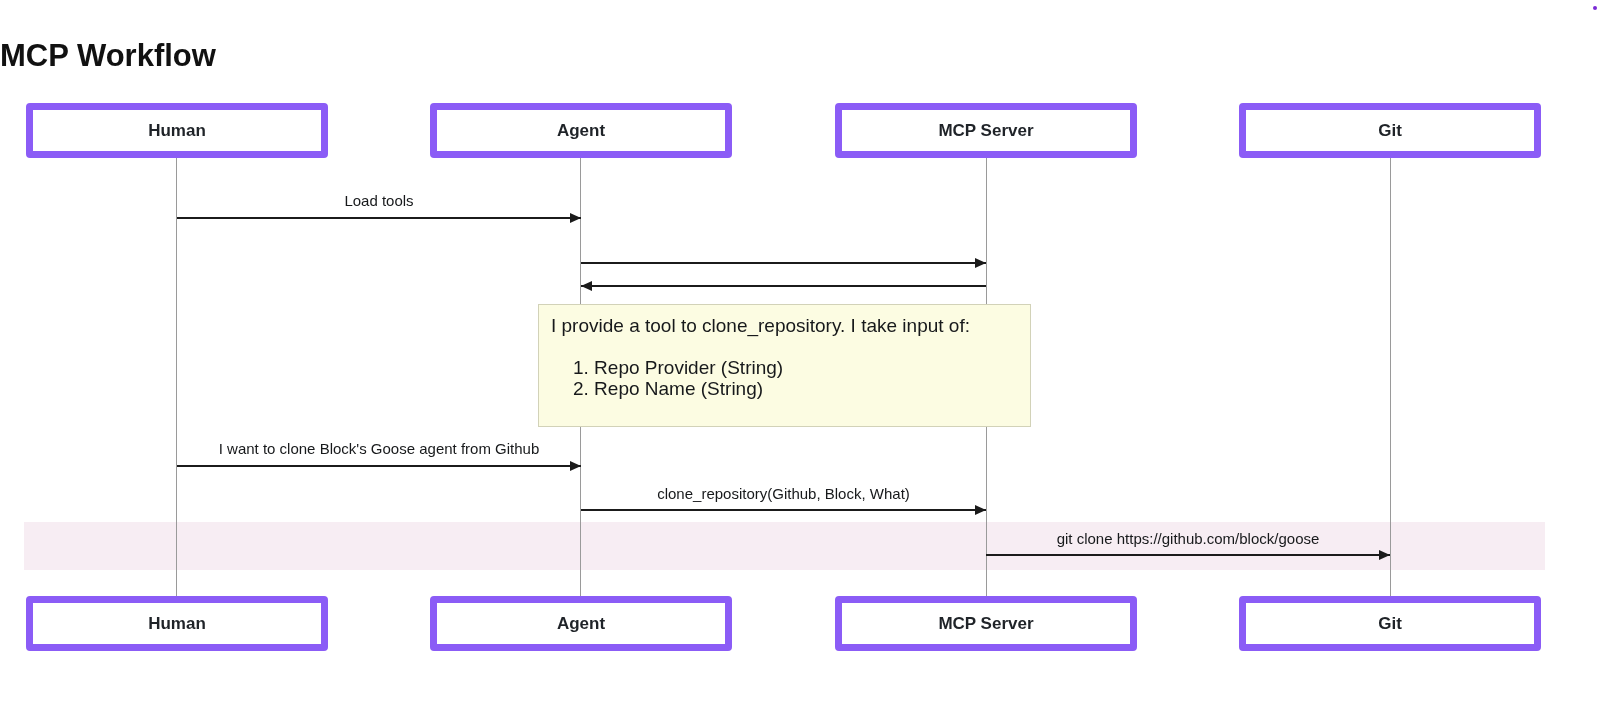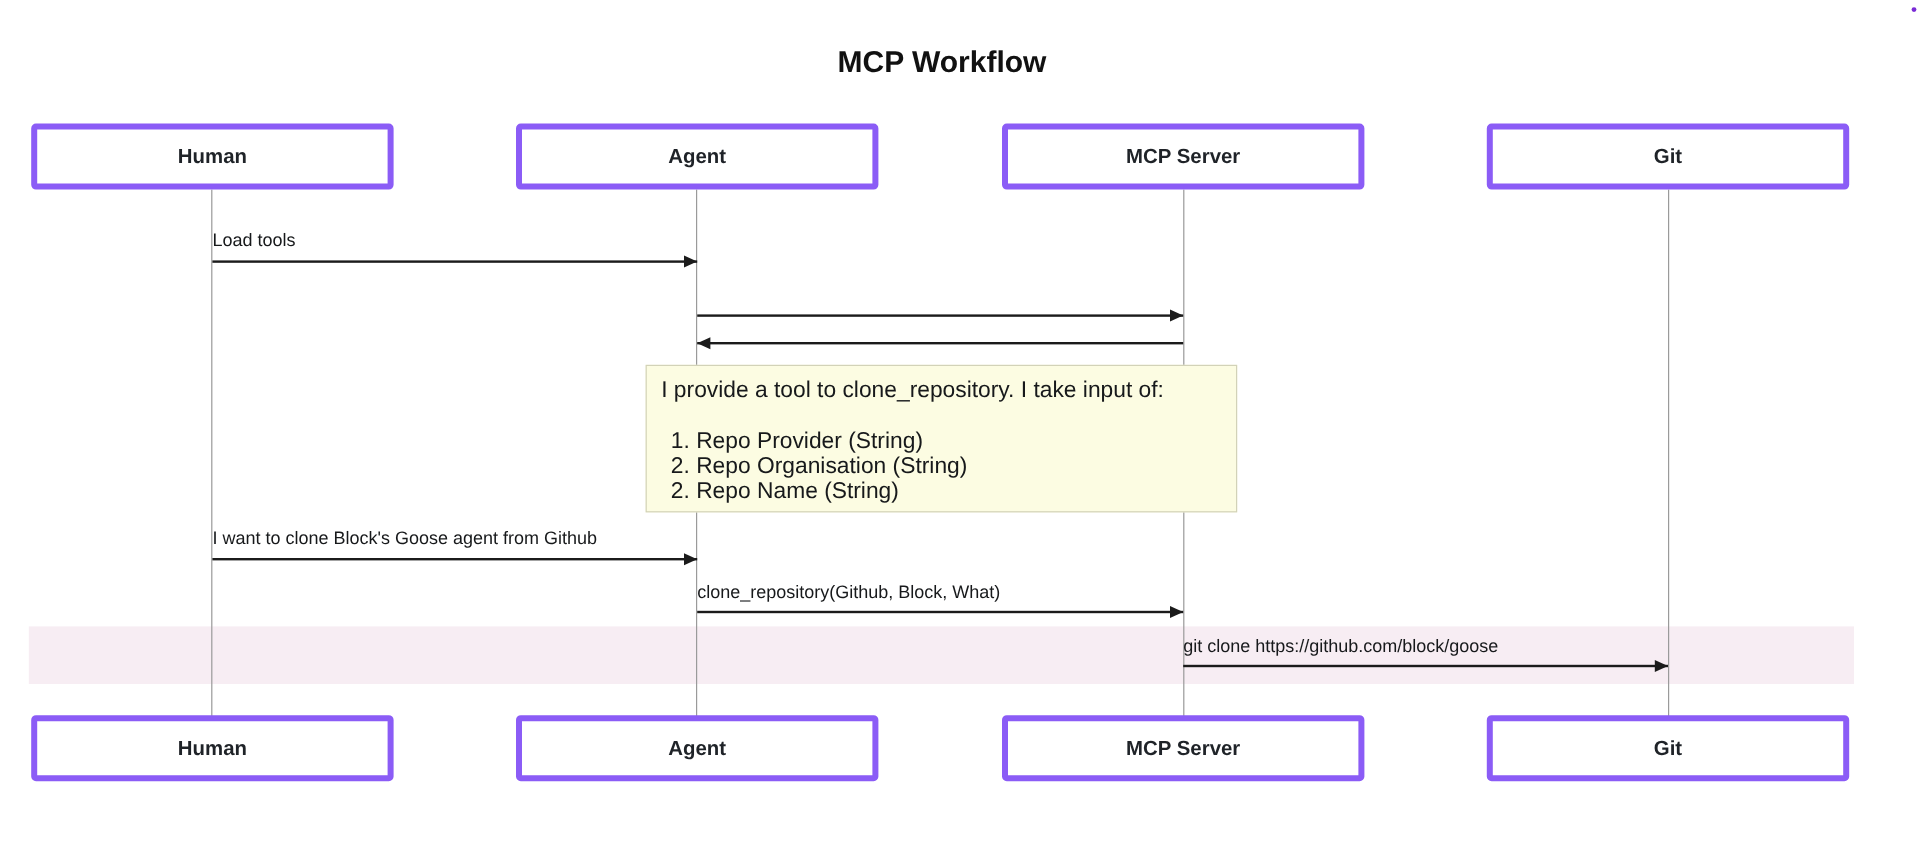--- a/index.html
+++ b/index.html
@@ -9,22 +9,22 @@
     font-family: "Liberation Sans", sans-serif;
     color: #1f2328;
     overflow: hidden;
     position: relative;
   }
   .diagram { position: absolute; inset: 0; }
 
   .title {
     position: absolute;
     left: 0; top: 38px; width: 1570px;
-    text-align: center;
-    font-size: 25px;
+    text-align: left;
+    font-size: 31px;
     font-weight: bold;
     color: #111;
   }
 
   .band {
     position: absolute;
     left: 24px; top: 522px;
     width: 1521px; height: 48px;
     background: #f7edf3;
   }
@@ -33,34 +33,34 @@
     position: absolute;
     top: 158px; height: 439px;
     width: 0;
     border-left: 1px solid #9a9a9a;
   }
 
   .pbox {
     position: absolute;
     height: 55px; width: 302px;
     background: #ffffff;
-    border: 5px solid #8b5cf6;
+    border: 7px solid #8b5cf6;
     border-radius: 4px;
     display: flex;
     align-items: center;
     justify-content: center;
     font-weight: bold;
     font-size: 17px;
   }
   .pbox.top { top: 103px; }
   .pbox.bottom { top: 596px; }
 
   .msg-label {
     position: absolute;
-    text-align: left;
+    text-align: center;
     font-size: 15px;
     color: #17191b;
     white-space: nowrap;
   }
 
   .arrow {
     position: absolute;
     height: 9px;
   }
   .arrow .shaft {
@@ -90,21 +90,21 @@
     position: absolute;
     left: 538px; top: 304px;
     width: 493px; height: 123px;
     background: #fcfce2;
     border: 1px solid #d2d2b8;
     font-size: 19px;
     padding: 10px 12px;
     color: #17191b;
   }
   .note .note-intro { margin-bottom: 20px; }
-  .note .note-item { margin-left: 8px; line-height: 21px; }
+  .note .note-item { margin-left: 22px; line-height: 21px; }
 
   .artifact-dot {
     position: absolute;
     right: 3px; top: 6px;
     width: 4px; height: 4px;
     border-radius: 50%;
     background: #7a2bd6;
   }
 </style>
 </head>
@@ -146,21 +146,20 @@
   </div>
 
   <div class="arrow" style="left:581px; top:281px; width:405px">
     <span class="shaft"></span>
     <span class="head-left"></span>
   </div>
 
   <div class="note">
     <div class="note-intro">I provide a tool to clone_repository. I take input of:</div>
     <div class="note-item">1. Repo Provider (String)</div>
-    <div class="note-item">2. Repo Organisation (String)</div>
     <div class="note-item">2. Repo Name (String)</div>
   </div>
 
   <div class="msg-label" style="left:177px; top:440px; width:404px">I want to clone Block's Goose agent from Github</div>
   <div class="arrow" style="left:177px; top:461px; width:404px">
     <span class="shaft"></span>
     <span class="head-right"></span>
   </div>
 
   <div class="msg-label" style="left:581px; top:485px; width:405px">clone_repository(Github, Block, What)</div>

